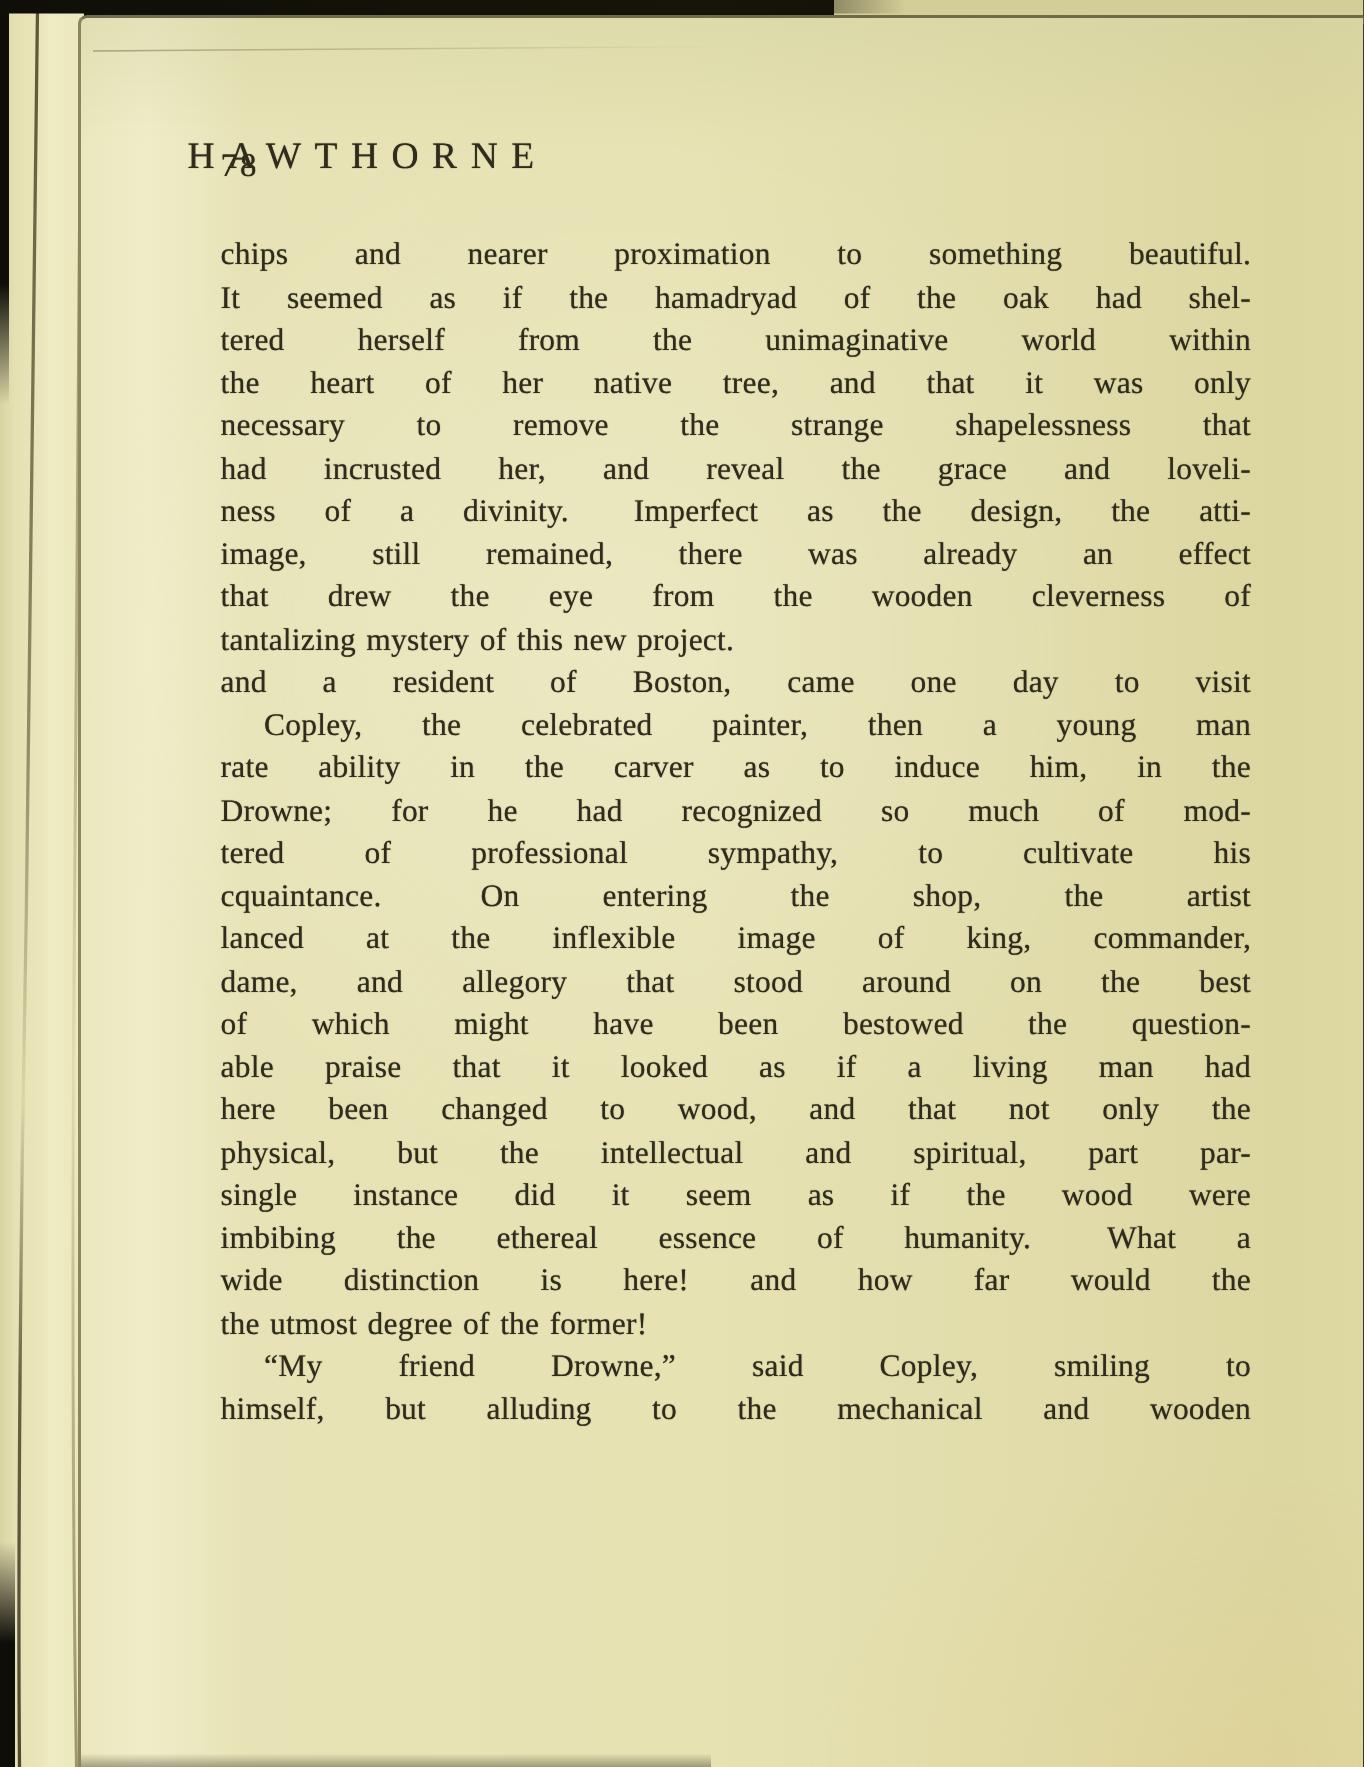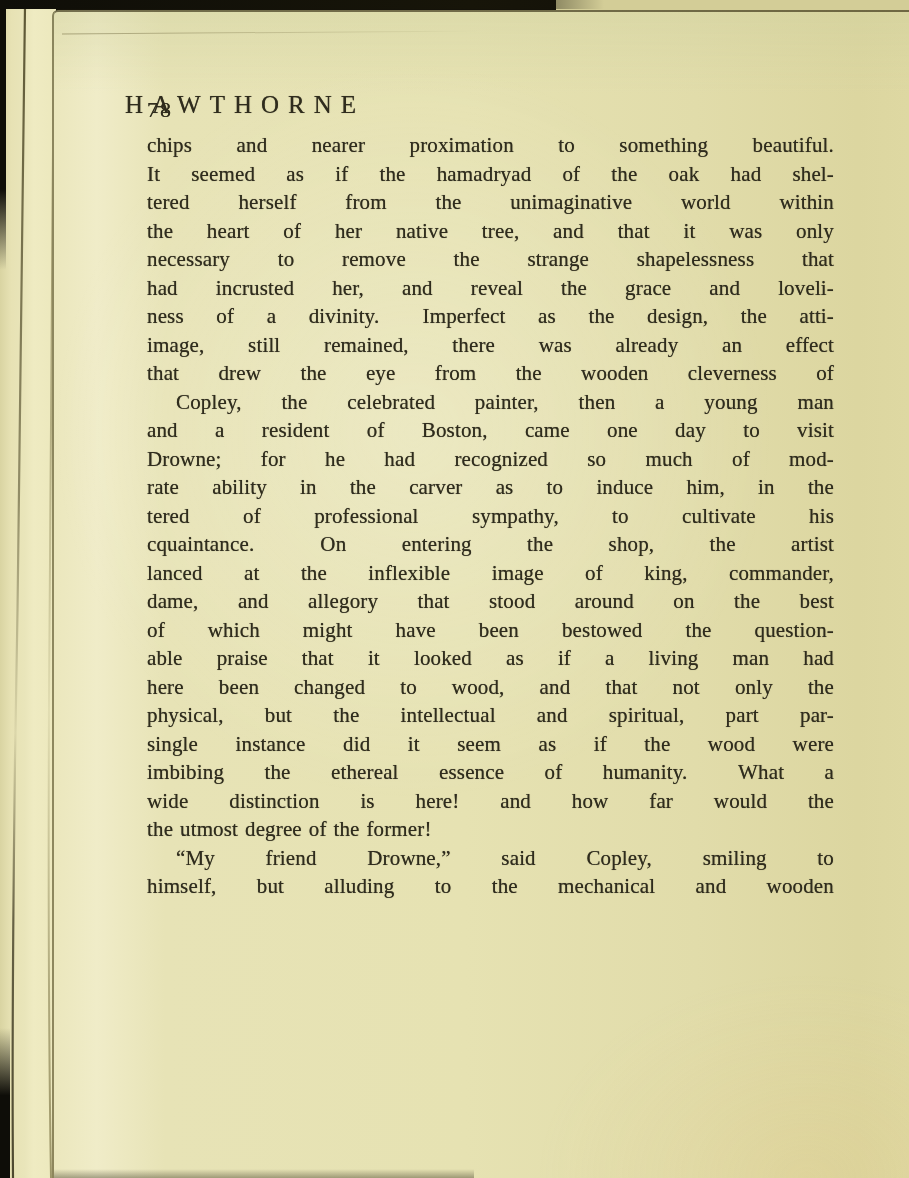--- a/index.html
+++ b/index.html
@@ -73,21 +73,21 @@
   }
   .running-head {
     display: block; text-align: left;
     position: relative; left: -22px; top: 0;
     font-size: 25px; letter-spacing: 9px;
     text-shadow: 0 0 0.7px rgba(47,44,29,0.8);
   }
 
   
   .page-body {
-    position: absolute; left: 93px; top: 119px; width: 687px;
+    position: absolute; left: 93px; top: 143px; width: 687px;
     color: var(--ink, #2f2c1d);
     font-size: 21px; line-height: 28.5px;
     letter-spacing: 0.15px; word-spacing: 1.5px;
     text-shadow: 0 0 0.7px rgba(47,44,29,0.75);
   }
   .para { margin: 0; padding: 0; }
   .line {
     text-align: justify;
     text-align-last: justify;
     white-space: normal;
@@ -142,26 +142,27 @@
         <div class="para">
           <div class="line">chips and nearer proximation to something beautiful.</div>
           <div class="line">It seemed as if the hamadryad of the oak had shel-</div>
           <div class="line">tered herself from the unimaginative world within</div>
           <div class="line">the heart of her native tree, and that it was only</div>
           <div class="line">necessary to remove the strange shapelessness that</div>
           <div class="line">had incrusted her, and reveal the grace and loveli-</div>
           <div class="line">ness of a divinity.  Imperfect as the design, the atti-</div>
           <div class="line">image, still remained, there was already an effect</div>
           <div class="line">that drew the eye from the wooden cleverness of</div>
+          <div class="line para-end">tantalizing mystery of this new project.</div>
         </div>
         <div class="para">
+          <div class="line">and a resident of Boston, came one day to visit</div>
           <div class="line indent">Copley, the celebrated painter, then a young man</div>
-          <div class="line">and a resident of Boston, came one day to visit</div>
+          <div class="line">rate ability in the carver as to induce him, in the</div>
           <div class="line">Drowne; for he had recognized so much of mod-</div>
-          <div class="line">rate ability in the carver as to induce him, in the</div>
           <div class="line">tered of professional sympathy, to cultivate his</div>
           <div class="line">cquaintance.  On entering the shop, the artist</div>
           <div class="line">lanced at the inflexible image of king, commander,</div>
           <div class="line">dame, and allegory that stood around on the best</div>
           <div class="line">of which might have been bestowed the question-</div>
           <div class="line">able praise that it looked as if a living man had</div>
           <div class="line">here been changed to wood, and that not only the</div>
           <div class="line">physical, but the intellectual and spiritual, part par-</div>
           <div class="line">single instance did it seem as if the wood were</div>
           <div class="line">imbibing the ethereal essence of humanity.  What a</div>

